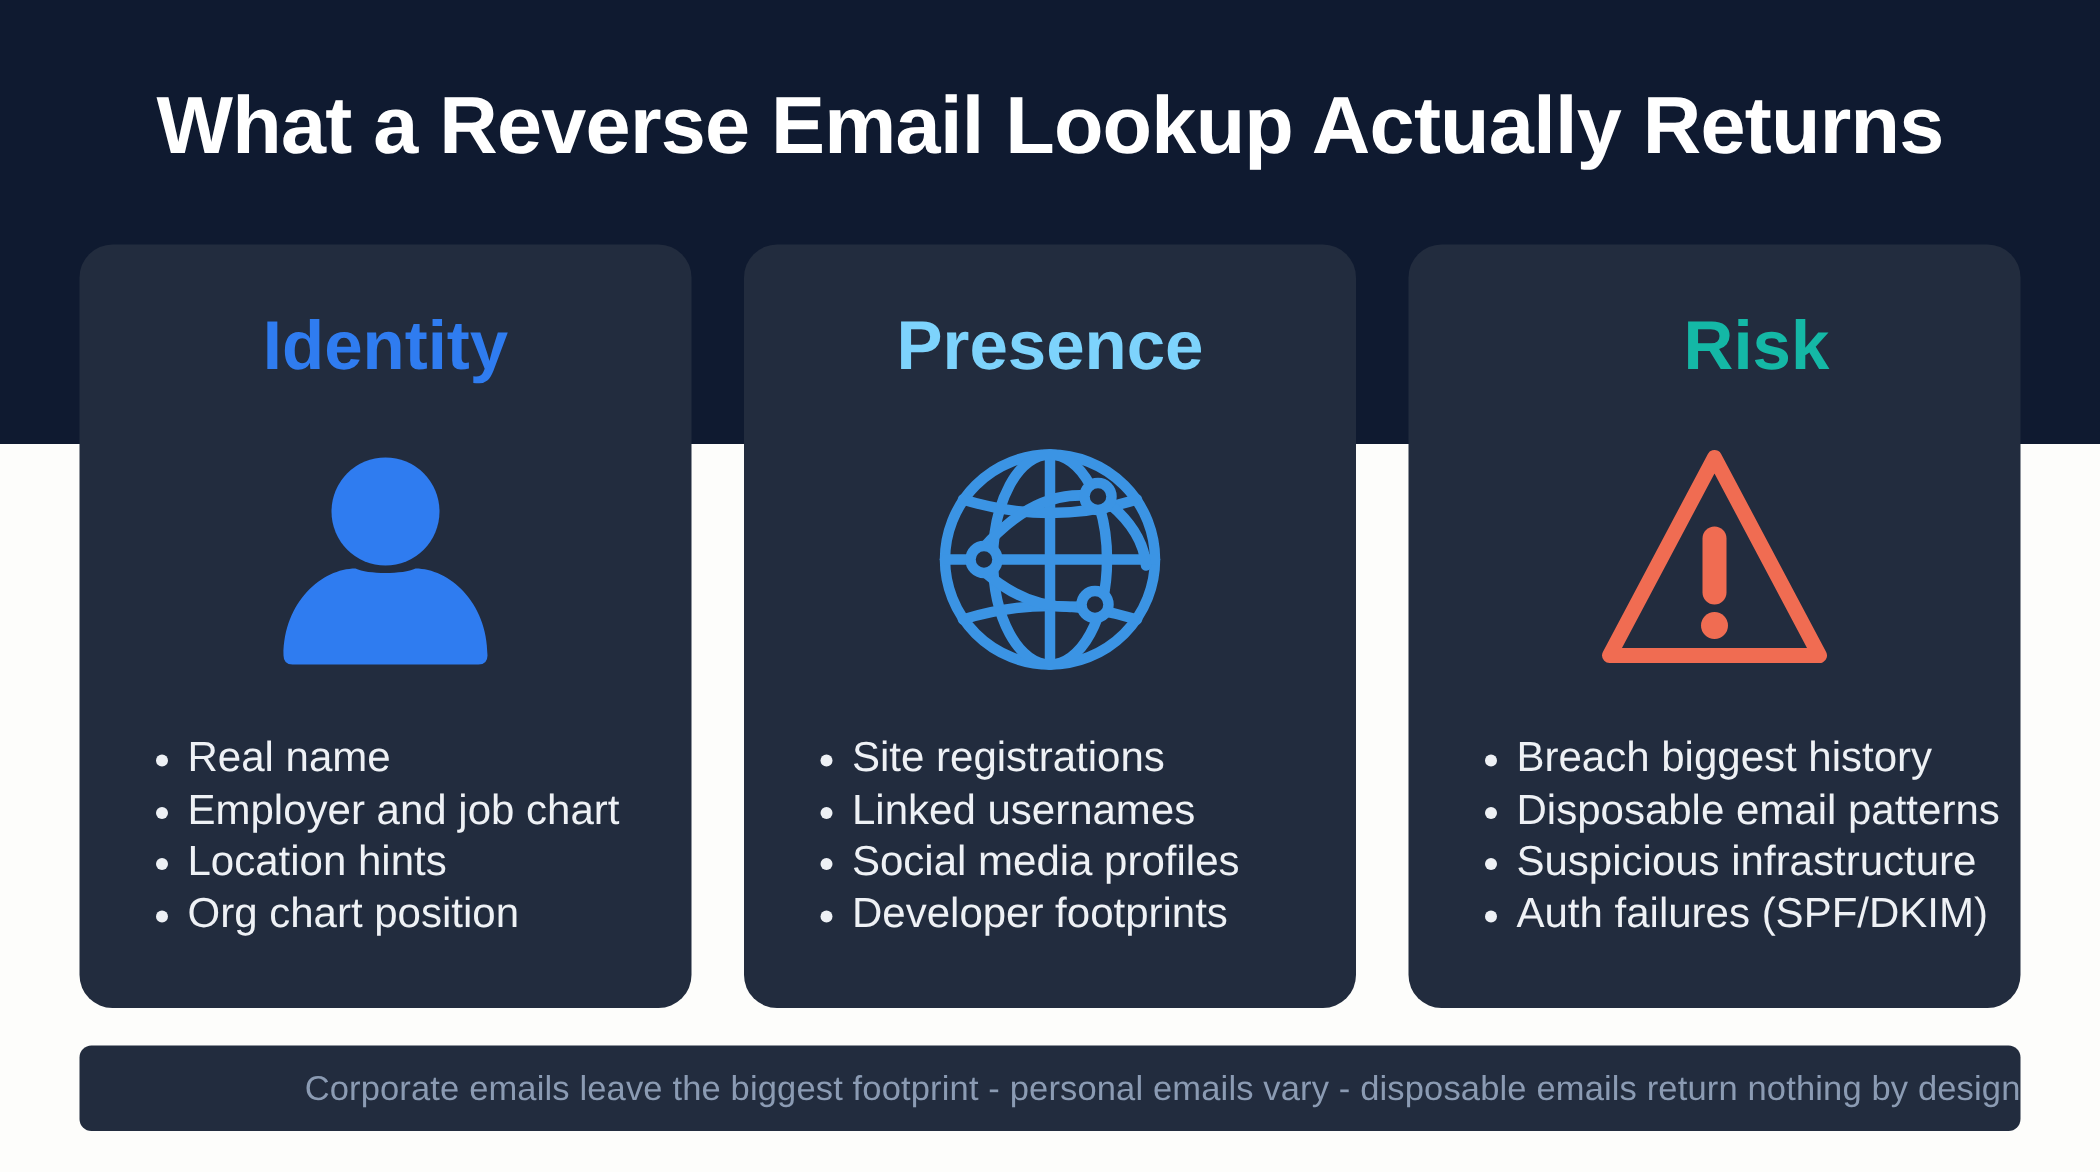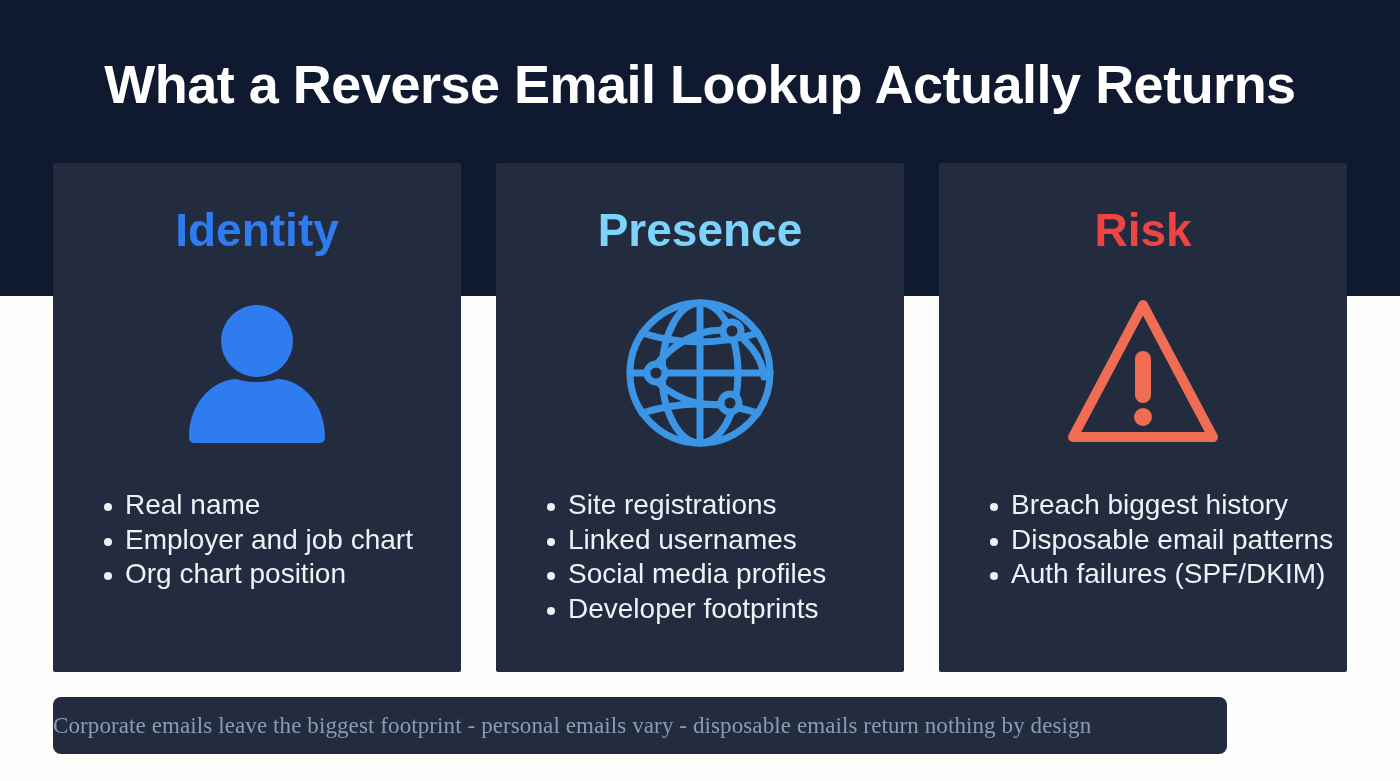--- a/index.html
+++ b/index.html
@@ -14,21 +14,21 @@
       background: #0f1a30;
     }
     .page-title {
       position: absolute; left: 0; top: 52px; width: 1400px;
       text-align: center; color: #ffffff;
       font-size: 54px; font-weight: 700; letter-spacing: -0.5px;
       line-height: 64px;
     }
     .card {
       position: absolute; top: 163px; width: 408px; height: 509px;
-      background: #222c3e; border-radius: 2px;
+      background: #222c3e; border-radius: 22px;
     }
     .card-0 { left: 53px; }
     .card-1 { left: 496px; }
     .card-2 { left: 939px; }
     .card-title {
       position: absolute; top: 40px; left: 0; width: 100%;
       text-align: center; font-size: 46px; font-weight: 700; line-height: 54px;
     }
     .card-icon {
       position: absolute; left: 50%; top: 130px;
@@ -41,23 +41,23 @@
     .card-list li {
       position: relative; padding-left: 22px;
       color: #eef1f5; font-size: 28px; line-height: 34.5px;
       white-space: nowrap;
     }
     .card-list li::before {
       content: ""; position: absolute; left: 1px; top: 15px;
       width: 8px; height: 8px; border-radius: 50%; background: #eef1f5;
     }
     .footer-bar {
-      position: absolute; left: 53px; top: 697px; width: 1174px; height: 57px;
+      position: absolute; left: 53px; top: 697px; width: 1294px; height: 57px;
       background: #222c3e; border-radius: 8px;
-      display: flex; align-items: center; justify-content: flex-start; font-family: Liberation Serif, serif;
+      display: flex; align-items: center; justify-content: flex-end;
     }
     .footer-text {
       color: #8b9bb3; font-size: 23px; letter-spacing: 0.1px; white-space: nowrap;
     }
   </style>
 </head>
 <body>
 
 <div class="hero-band"></div>
 <h1 class="page-title">What a Reverse Email Lookup Actually Returns</h1>
@@ -66,20 +66,21 @@
   <h2 class="card-title" style="color:#2f7cf0;">Identity</h2>
   <div class="card-icon">
     <svg viewBox="0 0 160 160">
       <circle cx="80" cy="48" r="36" fill="#2f7cf0"></circle>
       <path d="M12 144 C12 108 38 86 60 86 C68 90 92 90 100 86 C122 86 148 108 148 144 Q148 150 142 150 L18 150 Q12 150 12 144 Z" fill="#2f7cf0"></path>
     </svg>
   </div>
   <ul class="card-list">
     <li>Real name</li>
     <li>Employer and job chart</li>
+    <li>Location hints</li>
     <li>Org chart position</li>
   </ul>
 </section>
 
 <section class="card card-1">
   <h2 class="card-title" style="color:#7dd3fc;">Presence</h2>
   <div class="card-icon">
     <svg viewBox="0 0 160 160" fill="none" stroke="#3b94e4" stroke-width="7" stroke-linecap="round">
       <circle cx="80" cy="80" r="70"></circle>
       <line x1="80" y1="10" x2="80" y2="150"></line>
@@ -97,30 +98,31 @@
   </div>
   <ul class="card-list">
     <li>Site registrations</li>
     <li>Linked usernames</li>
     <li>Social media profiles</li>
     <li>Developer footprints</li>
   </ul>
 </section>
 
 <section class="card card-2">
-  <h2 class="card-title" style="color:#ef4444;">Risk</h2>
+  <h2 class="card-title" style="color:#14b8a6;margin-left:28px;">Risk</h2>
   <div class="card-icon">
     <svg viewBox="0 0 160 160">
       <path d="M80 12 L150 144 L10 144 Z" fill="none" stroke="#f06c52" stroke-width="10" stroke-linejoin="round"></path>
       <rect x="72" y="58" width="16" height="52" rx="8" fill="#f06c52"></rect>
       <circle cx="80" cy="124" r="9" fill="#f06c52"></circle>
     </svg>
   </div>
   <ul class="card-list">
     <li>Breach biggest history</li>
     <li>Disposable email patterns</li>
+    <li>Suspicious infrastructure</li>
     <li>Auth failures (SPF/DKIM)</li>
   </ul>
 </section>
 
 <div class="footer-bar">
   <span class="footer-text">Corporate emails leave the biggest footprint - personal emails vary - disposable emails return nothing by design</span>
 </div>
 
 </body></html>

